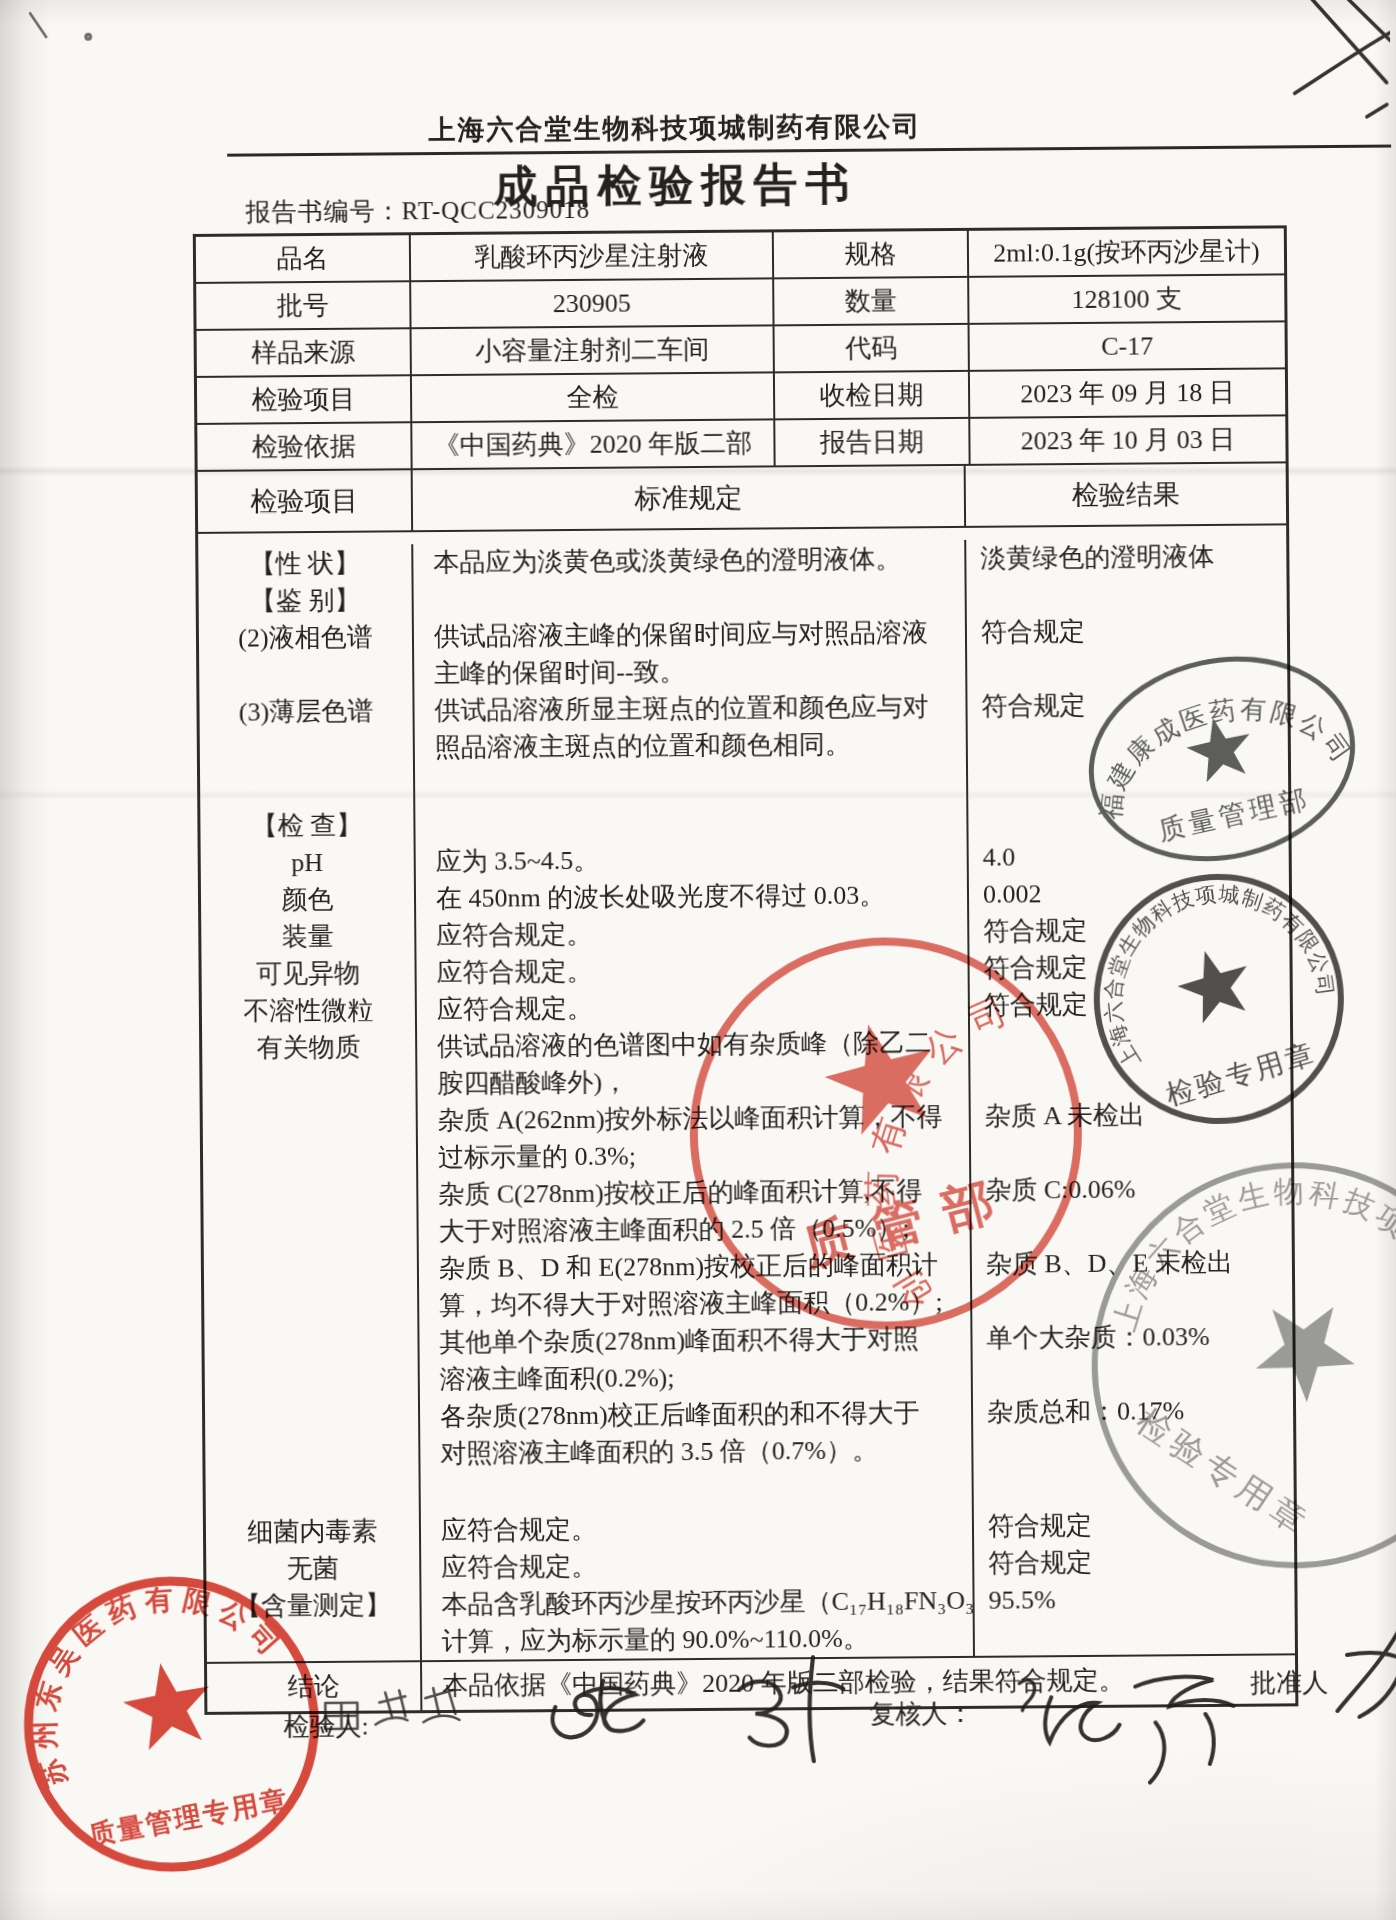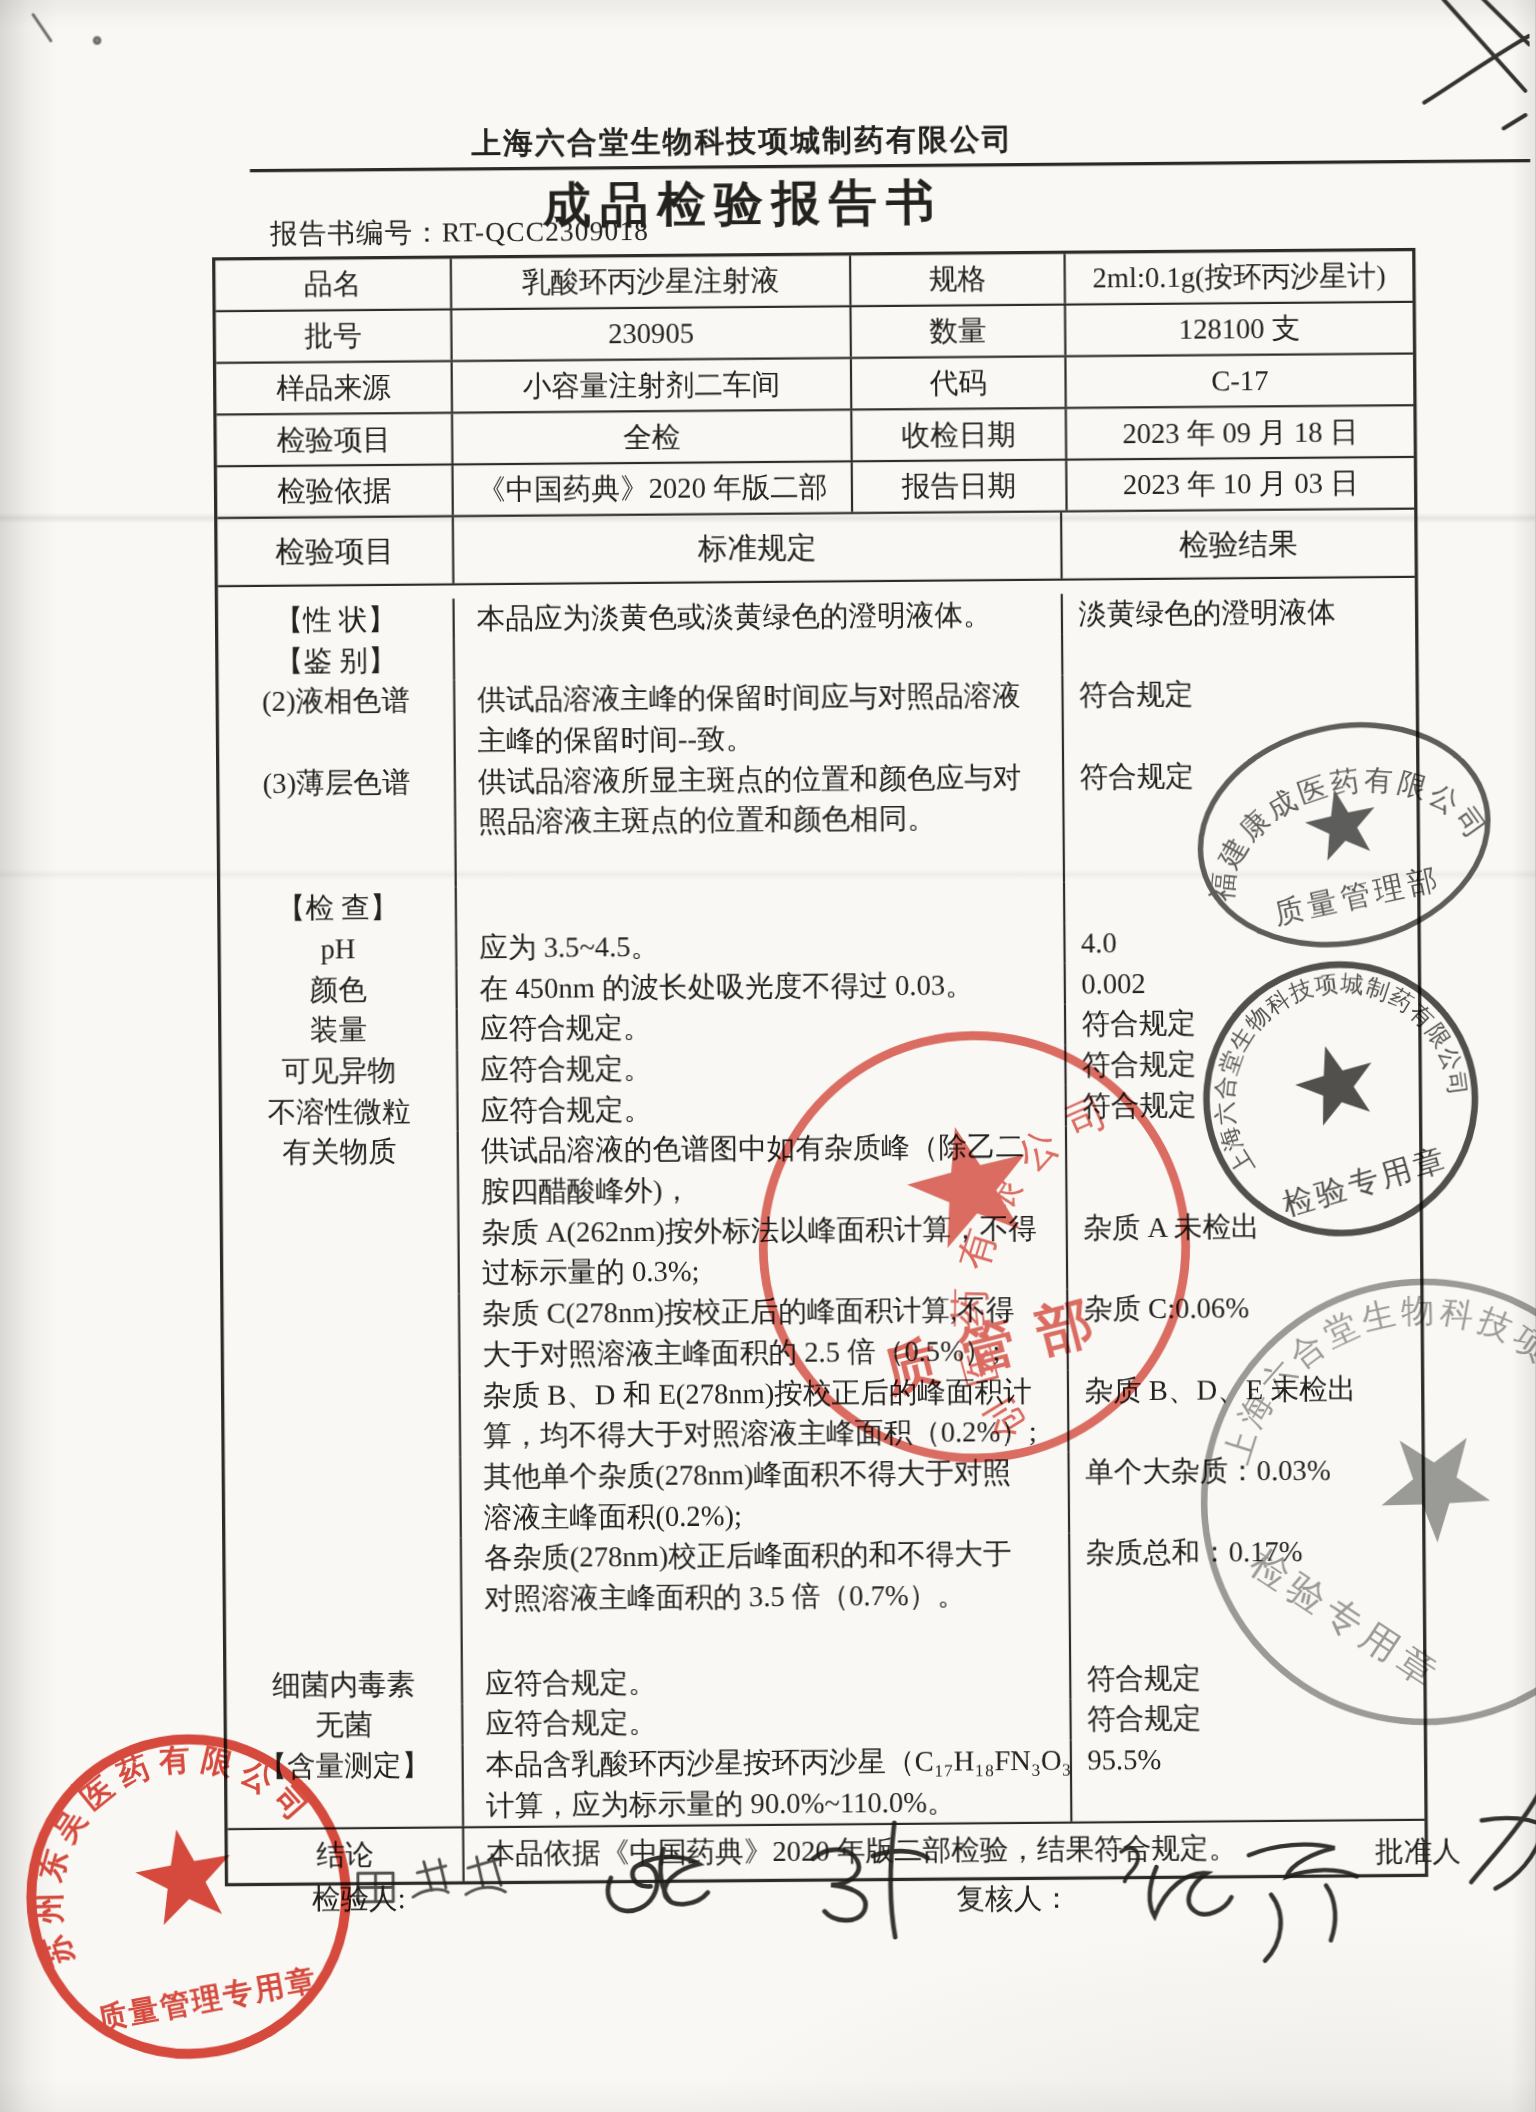--- a/index.html
+++ b/index.html
@@ -259,21 +259,21 @@
         </div>
 
       <div class="conclusion">
         <div class="clabel">结论</div>
         <div class="ctext">本品依据《中国药典》2020 年版二部检验，结果符合规定。</div>
       </div>
     </div>
 
     <div class="signrow">
       <span class="lbl" style="left:248px;top:8px;margin-left:28px;">检验人:</span>
-      <span class="lbl" style="left:862px;top:12px;">复核人：</span>
+      <span class="lbl" style="left:862px;top:0;">复核人：</span>
       <span class="lbl" style="left:1243px;top:-28px;">批准人</span>
     </div>
 
     <div class="stamp" style="left:1076px;top:652px;width:292px;height:222px;transform:rotate(-12deg);opacity:.82;">
       <svg width="292" height="222" viewBox="-146 -111 292 222">
         <ellipse cx="0" cy="0" rx="132" ry="98" fill="none" stroke="#3a3a38" stroke-width="5"></ellipse>
         <path id="arcA" d="M -112,42 A 112,80 0 1 1 112,42" fill="none"></path>
         <text font-size="26" fill="#3a3a38" letter-spacing="3"><textPath href="#arcA" startOffset="4">福建康成医药有限公司</textPath></text>
         <polygon fill="#3a3a38" transform="translate(0,-8) scale(0.85)" points="0,-40 9.4,-12.9 38,-12.4 15.2,4.9 23.5,32.4 0,16 -23.5,32.4 -15.2,4.9 -38,-12.4 -9.4,-12.9"></polygon>
         <text x="0" y="66" text-anchor="middle" font-size="27" fill="#3a3a38" letter-spacing="4">质量管理部</text>

